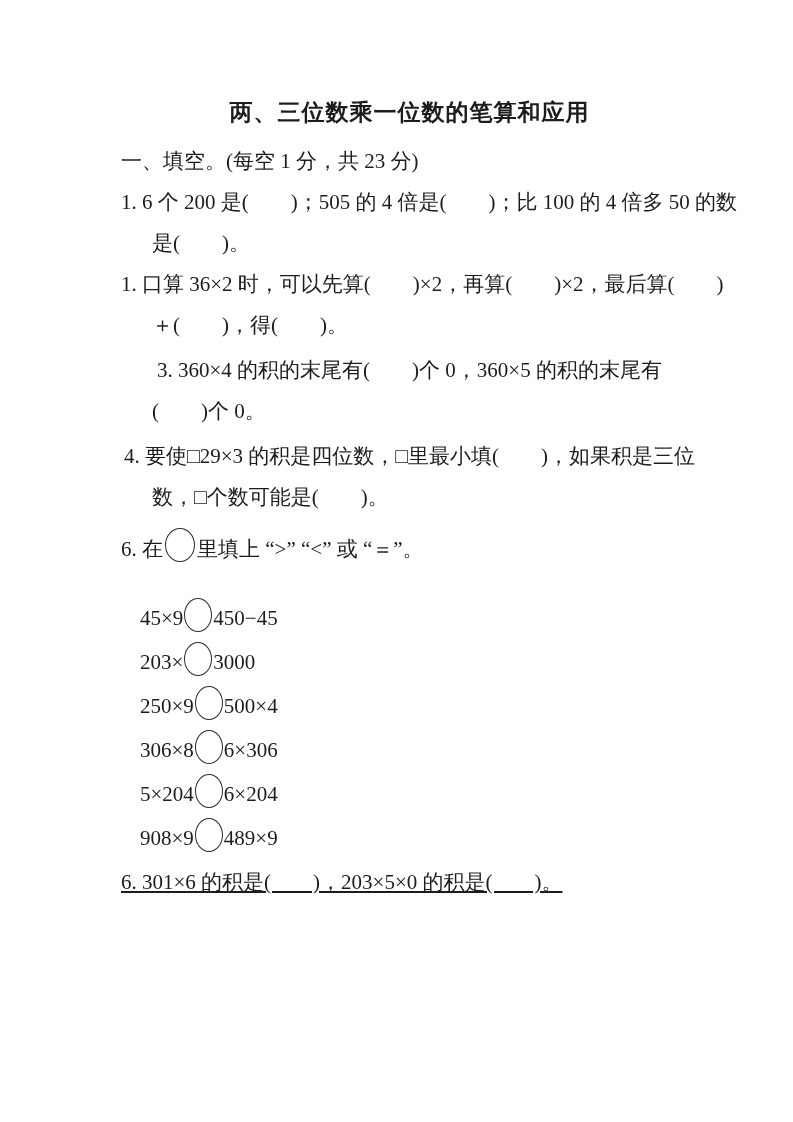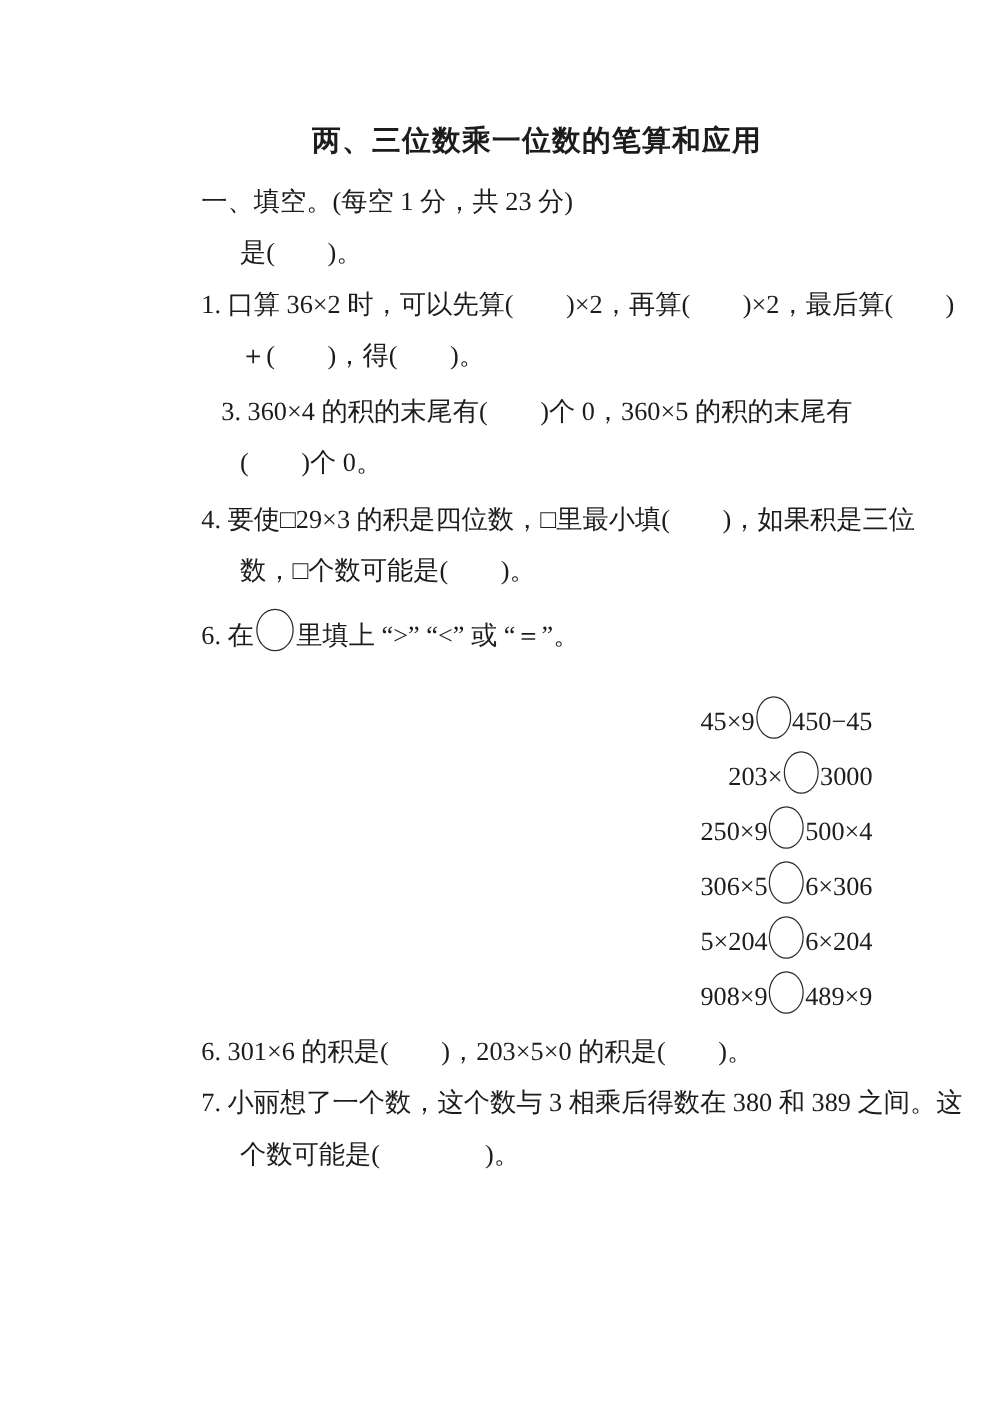--- a/index.html
+++ b/index.html
@@ -7,21 +7,20 @@
   .page {
     position: relative;
     width: 793px;
     height: 1122px;
     margin: 0 auto;
     background: #ffffff;
     color: #1c1c1c;
     font-family: "Liberation Serif", "DejaVu Serif", serif;
     font-size: 21px;
     overflow: hidden;
-    padding-left: 40px;
   }
   .content {
     padding: 95px 95px 0 121px;
   }
   .doc-title {
     font-family: "Liberation Sans", "DejaVu Sans", sans-serif;
     font-weight: bold;
     font-size: 23px;
     text-align: center;
     letter-spacing: 1px;
@@ -47,41 +46,41 @@
     height: 34px;
     border: 1.6px solid #2b2b2b;
     border-radius: 50%;
     vertical-align: -6px;
     margin: 0 2px;
   }
   .cmp-list { margin-left: 19px; margin-top: 26px; }
   .cmp-row {
     line-height: 44px;
     white-space: nowrap;
-    text-align: right;
   }
   .cmp-row .circle {
     width: 28px;
     height: 34px;
     vertical-align: -7px;
     margin: 0 1px;
   }
-  .q6 { margin-top: 2px; }
+  .q6 { margin-top: 2px; text-decoration: underline; }
 </style>
 </head>
 <body>
 
 <div class="page">
   <div class="content">
 
     <div class="doc-title">两、三位数乘一位数的笔算和应用</div>
 
     <div class="section-heading">一、填空。(每空 1 分，共 23 分)</div>
 
     <div class="q1">
+      <div class="line">1. 6 个 200 是(　　)；505 的 4 倍是(　　)；比 100 的 4 倍多 50 的数</div>
       <div class="line indent">是(　　)。</div>
     </div>
 
     <div class="q2">
       <div class="line">1. 口算 36×2 时，可以先算(　　)×2，再算(　　)×2，最后算(　　)</div>
       <div class="line indent">＋(　　)，得(　　)。</div>
     </div>
 
     <div class="q3">
       <div class="line">3. 360×4 的积的末尾有(　　)个 0，360×5 的积的末尾有</div>
@@ -101,34 +100,30 @@
         <div class="cmp-row">
           <span>45×9</span><span class="circle"></span><span>450−45</span>
         </div>
         <div class="cmp-row">
           <span>203×</span><span class="circle"></span><span>3000</span>
         </div>
         <div class="cmp-row">
           <span>250×9</span><span class="circle"></span><span>500×4</span>
         </div>
         <div class="cmp-row">
-          <span>306×5</span><span class="circle"></span><span>6×306</span>
+          <span>306×8</span><span class="circle"></span><span>6×306</span>
         </div>
         <div class="cmp-row">
           <span>5×204</span><span class="circle"></span><span>6×204</span>
         </div>
         <div class="cmp-row">
           <span>908×9</span><span class="circle"></span><span>489×9</span>
         </div>
       </div>
     </div>
 
     <div class="q6">
       <div class="line">6. 301×6 的积是(　　)，203×5×0 的积是(　　)。</div>
     </div>
 
-    <div class="q7">
-      <div class="line">7. 小丽想了一个数，这个数与 3 相乘后得数在 380 和 389 之间。这</div>
-      <div class="line indent">个数可能是(　　　　)。</div>
-    </div>
 
   </div>
 </div>
 
 </body></html>

